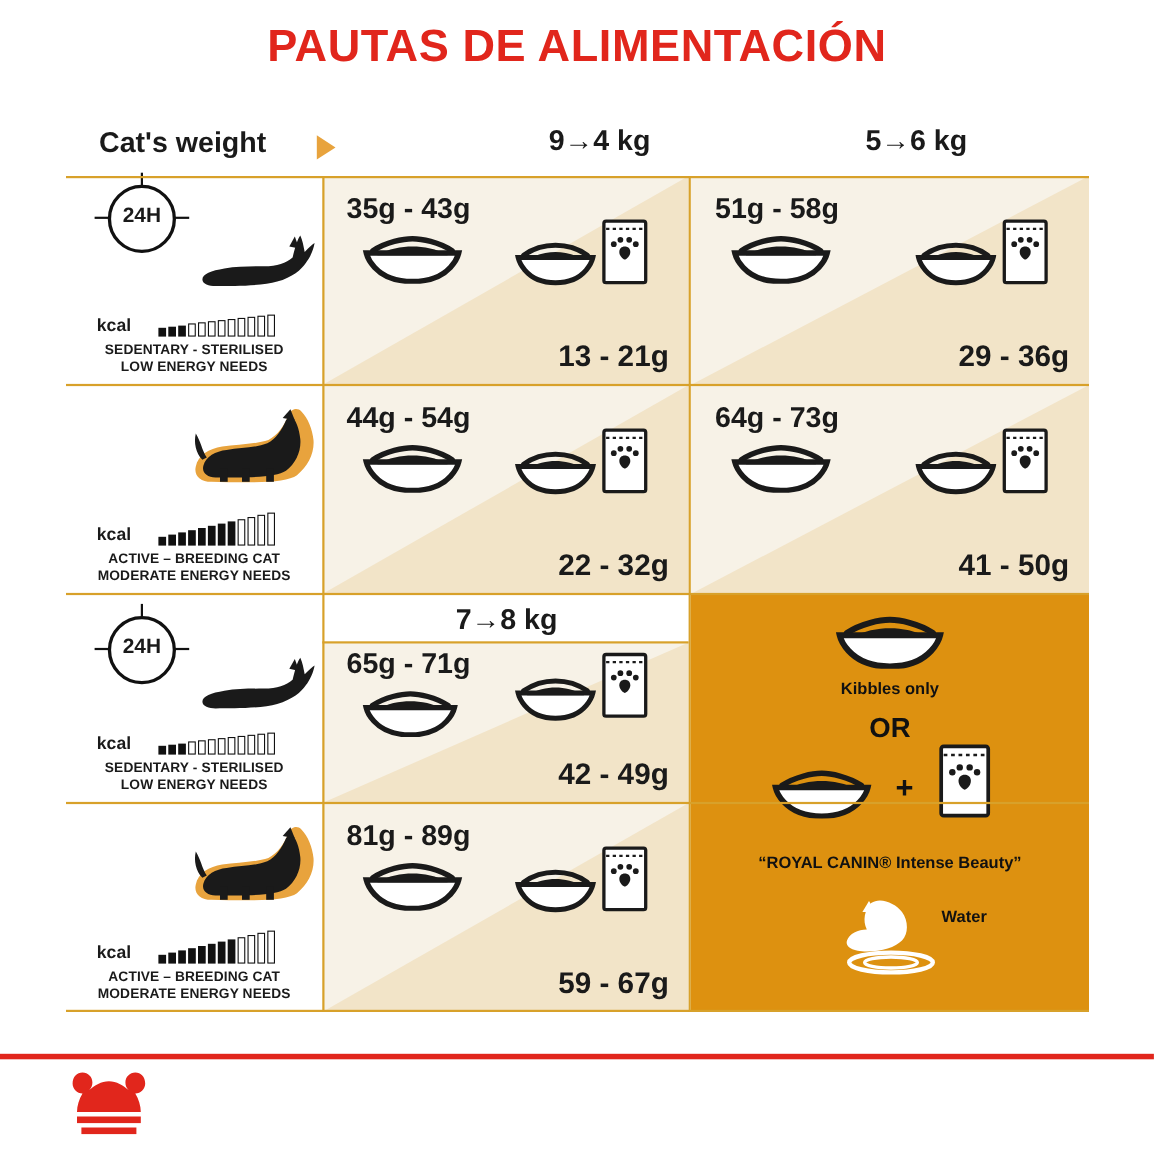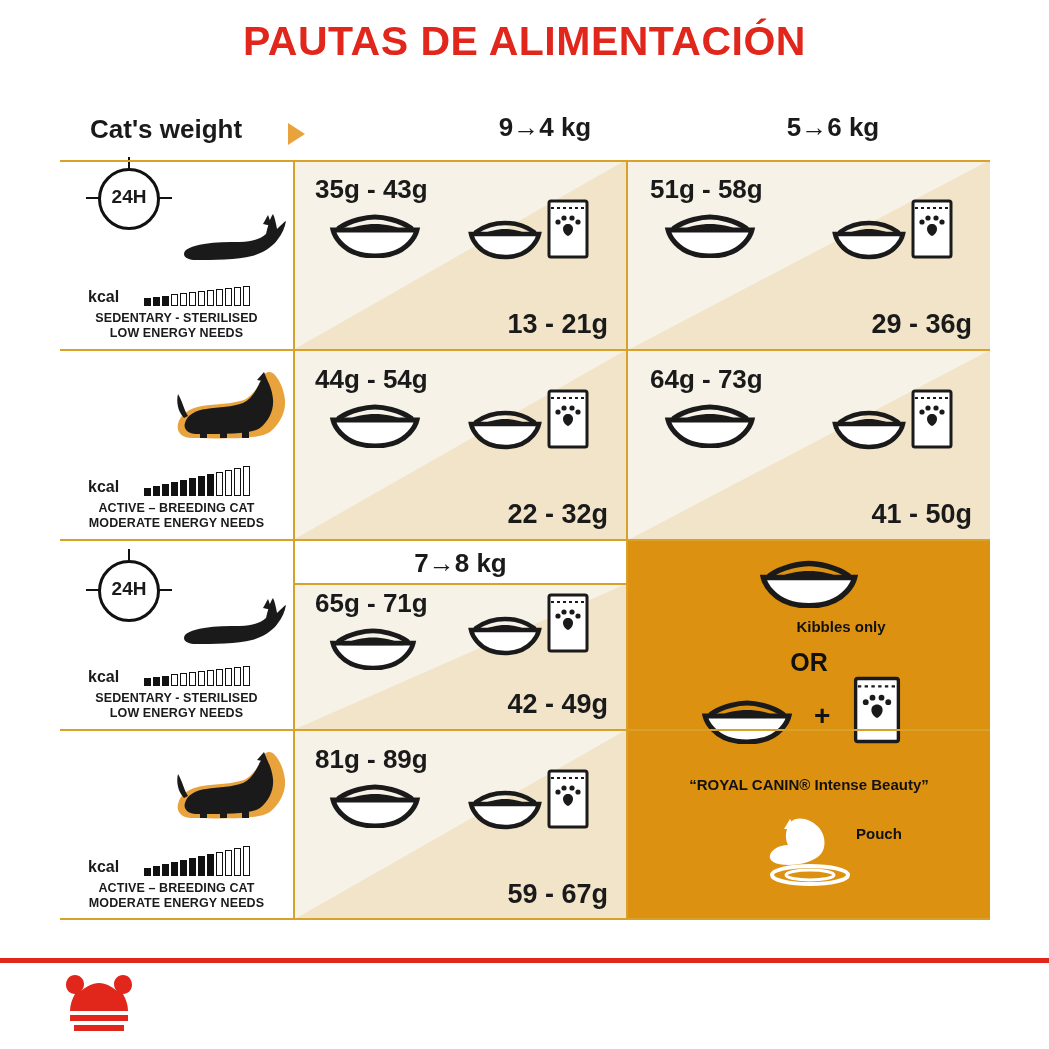--- a/index.html
+++ b/index.html
@@ -533,21 +533,21 @@
     </div>
 
     <div class="panel">
       <div class="icon-bowl" style="left:131px;top:18px;">
         <svg width="100" height="50" viewBox="0 0 92 46">
           <path d="M10 16 C22 8 38 5 46 5 C54 5 70 8 82 16" stroke="#1a1a1a" stroke-width="5" fill="none" stroke-linecap="round"></path>
           <path d="M4 18 L88 18 C88 18 82 44 46 44 C10 44 4 18 4 18 Z" fill="#fff" stroke="#1a1a1a" stroke-width="5"></path>
           <path d="M14 20 C24 14 36 12 46 12 C56 12 68 14 78 20 Z" fill="#1a1a1a"></path>
         </svg>
       </div>
-      <div class="panel-cap nosel" style="top:78px;margin-left:32px;">Kibbles only</div>
+      <div class="panel-cap nosel" style="top:78px;">Kibbles only</div>
       <div class="panel-or nosel" style="top:108px;">OR</div>
 
       <div class="icon-bowl" style="left:73px;top:158px;">
         <svg width="92" height="46" viewBox="0 0 92 46">
           <path d="M10 16 C22 8 38 5 46 5 C54 5 70 8 82 16" stroke="#1a1a1a" stroke-width="5" fill="none" stroke-linecap="round"></path>
           <path d="M4 18 L88 18 C88 18 82 44 46 44 C10 44 4 18 4 18 Z" fill="#fff" stroke="#1a1a1a" stroke-width="5"></path>
           <path d="M14 20 C24 14 36 12 46 12 C56 12 68 14 78 20 Z" fill="#1a1a1a"></path>
         </svg>
       </div>
       <div class="panel-plus nosel" style="left:186px;top:160px;">+</div>
@@ -566,21 +566,21 @@
       <div class="panel-cap nosel" style="top:236px;">“ROYAL CANIN® Intense Beauty”</div>
 
       <div class="icon-bowl" style="left:134px;top:275px;">
         <svg width="96" height="72" viewBox="0 0 96 72">
           <path fill="#ffffff" d="M30 6 C24 12 22 22 26 30 C18 30 10 34 8 40 C6 46 14 50 26 50 C40 50 52 46 58 40 C64 34 64 22 58 14 C52 6 38 0 30 6 Z"></path>
           <path fill="#ffffff" d="M28 4 L22 14 L34 14 Z"></path>
           <ellipse cx="48" cy="60" rx="38" ry="9" fill="none" stroke="#ffffff" stroke-width="4"></ellipse>
           <ellipse cx="48" cy="60" rx="24" ry="5" fill="none" stroke="#ffffff" stroke-width="3"></ellipse>
         </svg>
       </div>
-      <div class="panel-water nosel" style="left:228px;top:285px;">Pouch</div>
+      <div class="panel-water nosel" style="left:228px;top:285px;">Water</div>
     </div>
 
     <div class="hline" style="top:0;"></div>
     <div class="hline" style="top:189px;"></div>
     <div class="hline" style="top:379px;"></div>
     <div class="hline" style="top:569px;"></div>
     <div class="hline" style="top:758px;"></div>
     <div class="hline" style="top:423px;width:333px;left:233px;"></div>
     <div class="vline" style="left:233px;height:760px;"></div>
     <div class="vline" style="left:566px;height:760px;"></div>

